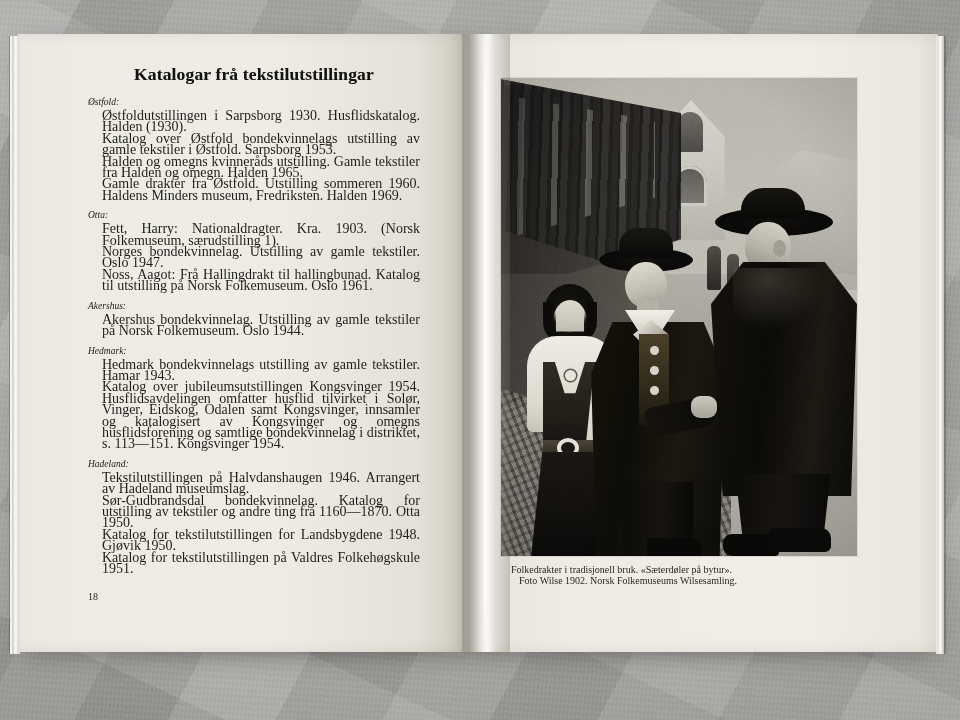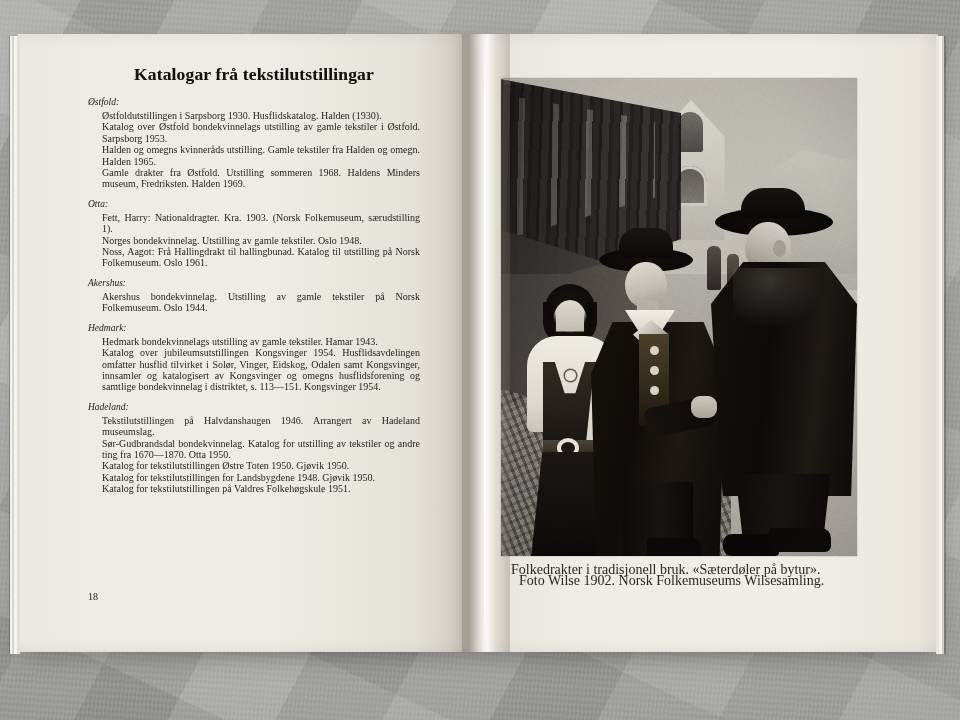--- a/index.html
+++ b/index.html
@@ -145,21 +145,21 @@
     font-style: italic;
     font-size: 9.5px;
     margin-bottom: 3px;
     margin-left: 0px;
     color: #23211d;
   }
 
   .entries { margin-left: 14px; }
 
   .entry {
-    font-size: 10px;
+    font-size: 14px;
     line-height: 11.4px;
     text-align: justify;
     text-justify: inter-word;
     margin-bottom: 0;
     color: #201e1a;
     hyphens: manual;
   }
 
   #page-number {
     position: absolute;
@@ -460,21 +460,21 @@
   #ph-vignette {
     position: absolute; inset: 0;
     background: radial-gradient(ellipse 92% 88% at 50% 46%, rgba(0,0,0,0) 52%, rgba(20,18,16,.18) 100%);
     pointer-events: none;
   }
 
   
   #caption {
     position: absolute;
     left: 41px; top: 530px; width: 360px;
-    font-size: 14px;
+    font-size: 10px;
     line-height: 11px;
     color: #2a2722;
   }
   .cap-line { white-space: nowrap; }
   #cap-line-2 { padding-left: 8px; }
 </style>
 </head>
 <body>
 
 <div id="surface"></div>
@@ -490,29 +490,29 @@
     <div id="left-content">
 
       <div id="page-title">Katalogar frå tekstilutstillingar</div>
 
       <div class="section">
         <div class="section-head">Østfold:</div>
         <div class="entries">
           <div class="entry">Østfoldutstillingen i Sarpsborg 1930. Husflidskatalog. Halden (1930).</div>
           <div class="entry">Katalog over Østfold bondekvinnelags utstilling av gamle tekstiler i Østfold. Sarpsborg 1953.</div>
           <div class="entry">Halden og omegns kvinneråds utstilling. Gamle tekstiler fra Halden og omegn. Halden 1965.</div>
-          <div class="entry">Gamle drakter fra Østfold. Utstilling sommeren 1968. Haldens Minders museum, Fredriksten. Halden 1969.</div>
+          <div class="entry">Gamle drakter fra Østfold. Utstilling sommeren 1960. Haldens Minders museum, Fredriksten. Halden 1969.</div>
         </div>
       </div>
 
       <div class="section">
         <div class="section-head">Otta:</div>
         <div class="entries">
           <div class="entry">Fett, Harry: Nationaldragter. Kra. 1903. (Norsk Folkemuseum, særudstilling 1).</div>
-          <div class="entry">Norges bondekvinnelag. Utstilling av gamle tekstiler. Oslo 1948.</div>
+          <div class="entry">Norges bondekvinnelag. Utstilling av gamle tekstiler. Oslo 1947.</div>
           <div class="entry">Noss, Aagot: Frå Hallingdrakt til hallingbunad. Katalog til utstilling på Norsk Folkemuseum. Oslo 1961.</div>
         </div>
       </div>
 
       <div class="section">
         <div class="section-head">Akershus:</div>
         <div class="entries">
           <div class="entry">Akershus bondekvinnelag. Utstilling av gamle tekstiler på Norsk Folkemuseum. Oslo 1944.</div>
         </div>
       </div>
@@ -522,22 +522,21 @@
         <div class="entries">
           <div class="entry">Hedmark bondekvinnelags utstilling av gamle tekstiler. Hamar 1943.</div>
           <div class="entry">Katalog over jubileumsutstillingen Kongsvinger 1954. Husflidsavdelingen omfatter husflid tilvirket i Solør, Vinger, Eidskog, Odalen samt Kongsvinger, innsamler og katalogisert av Kongsvinger og omegns husflidsforening og samtlige bondekvinnelag i distriktet, s. 113—151. Kongsvinger 1954.</div>
         </div>
       </div>
 
       <div class="section">
         <div class="section-head">Hadeland:</div>
         <div class="entries">
           <div class="entry">Tekstilutstillingen på Halvdanshaugen 1946. Arrangert av Hadeland museumslag.</div>
-          <div class="entry">Sør-Gudbrandsdal bondekvinnelag. Katalog for utstilling av tekstiler og andre ting fra 1670—1870. Otta 1950.</div>
-          <div class="entry">Katalog for tekstilutstillingen Østre Toten 1950. Gjøvik 1950.</div>
+          <div class="entry">Sør-Gudbrandsdal bondekvinnelag. Katalog for utstilling av tekstiler og andre ting fra 1160—1870. Otta 1950.</div>
           <div class="entry">Katalog for tekstilutstillingen for Landsbygdene 1948. Gjøvik 1950.</div>
           <div class="entry">Katalog for tekstilutstillingen på Valdres Folkehøgskule 1951.</div>
         </div>
       </div>
 
     </div>
 
     <div id="page-number">18</div>
   </div>
 

